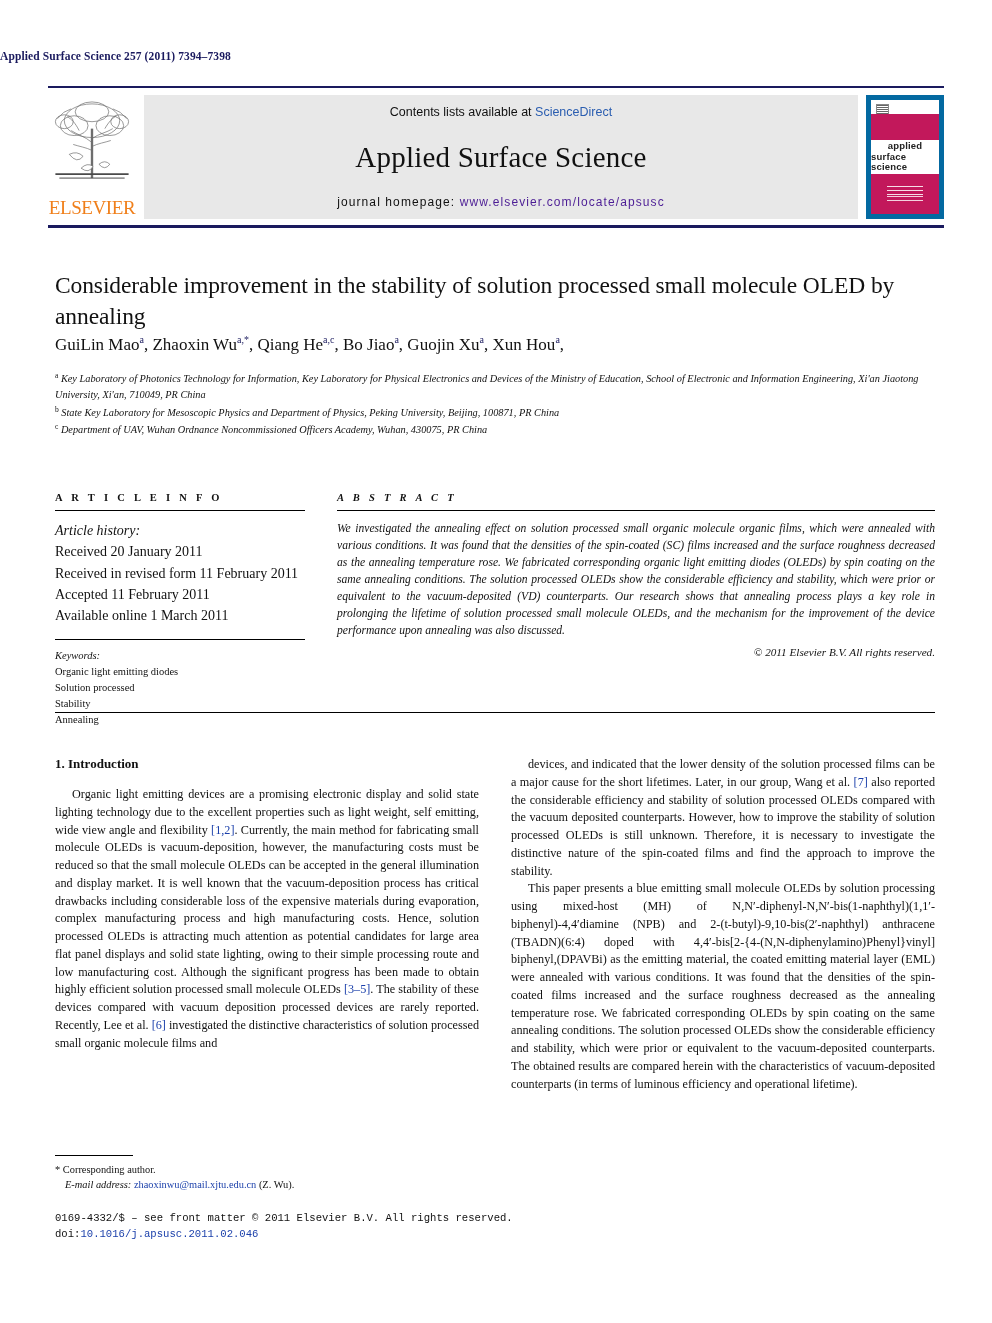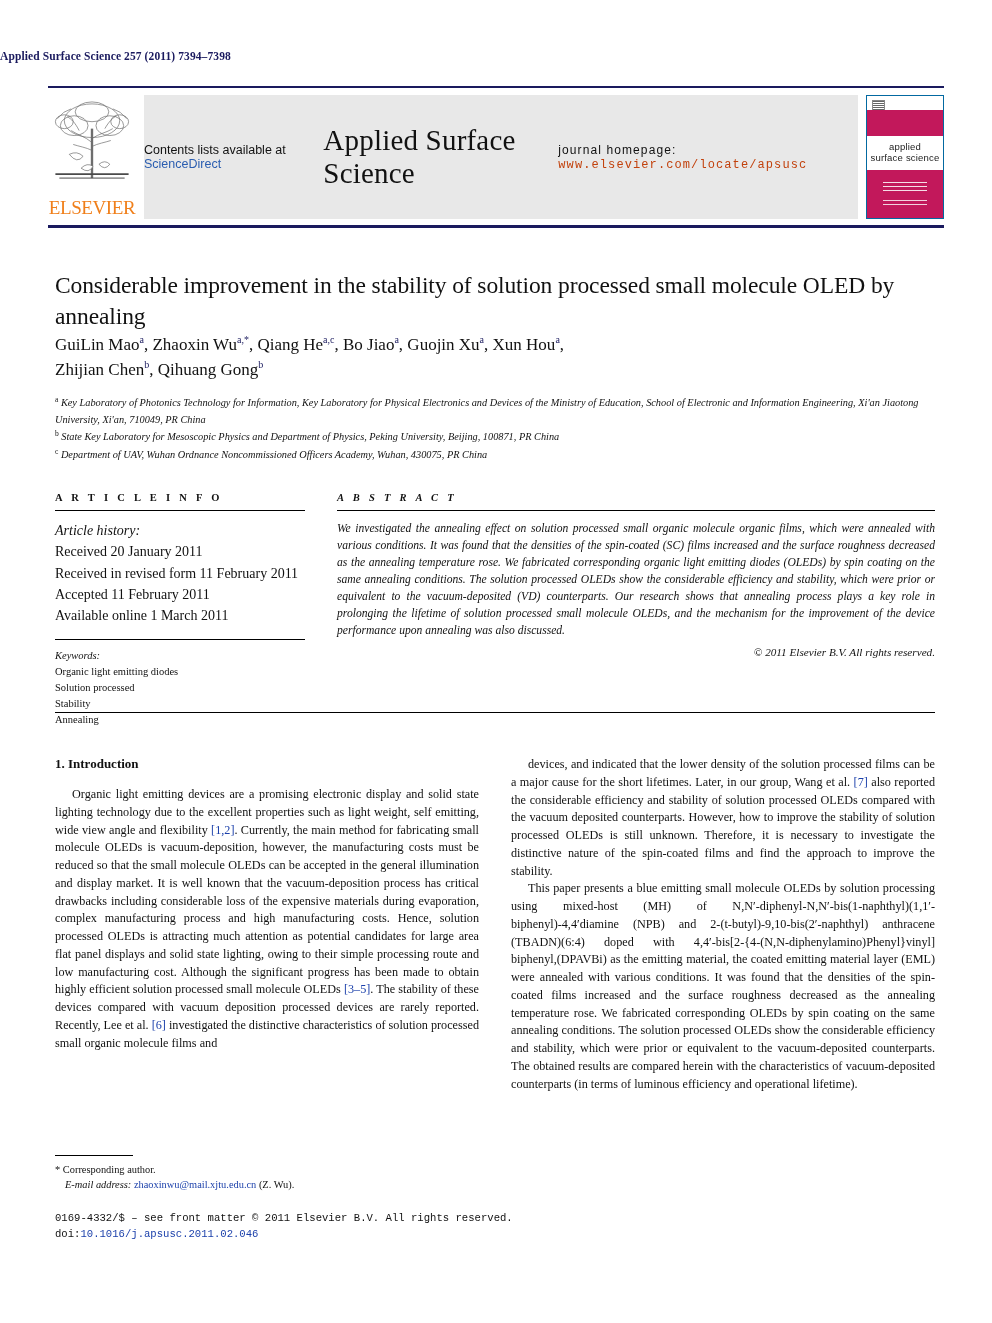--- a/index.html
+++ b/index.html
@@ -70,21 +70,21 @@
     letter-spacing: -0.4px;
     line-height: 1;
     margin-top: 12px;
     white-space: nowrap;
   }
   .masthead-center {
     flex: 1 1 auto;
     background: #e8e8e8;
     margin: 0 8px 0 8px;
     display: flex;
-    flex-direction: row;
+    flex-direction: column;
     justify-content: space-between;
     align-items: center;
     padding: 10px 0 10px 0;
     box-sizing: border-box;
   }
   .contents-line {
     font-family: "Liberation Sans", sans-serif;
     font-size: 12.5px;
     color: #111;
   }
@@ -96,29 +96,30 @@
     font-size: 29px;
     color: #111;
     letter-spacing: 0.2px;
   }
   .homepage-line {
     font-family: "Liberation Sans", sans-serif;
     font-size: 12px;
     letter-spacing: 1.1px;
     color: #111;
   }
-  .homepage-line .hp-url { color: #c2410c; font-family: Liberation Mono, monospace; }
+  .homepage-line .hp-url { color: #4c1d95; }
   .cover-thumb {
     flex: 0 0 78px;
     width: 78px;
-    border: 1px solid #0369a1;
+    border: 5px solid #0369a1;
     background: #ffffff;
     position: relative;
     overflow: hidden;
     box-sizing: border-box;
+    font-weight: bold;
   }
   .cover-top-band {
     position: absolute;
     top: 0; left: 0; right: 0;
     height: 22px;
     background: #ffffff;
   }
   .cover-mini-logo {
     position: absolute;
     top: 4px; left: 5px;
@@ -413,21 +414,20 @@
       </div>
 
     </div>
     <div class="masthead-rule-bottom"></div>
   </div>
 
   <div class="title-block">
     <h1 class="paper-title">Considerable improvement in the stability of solution processed small molecule OLED by annealing</h1>
     <div class="authors">
       <div id="author-line-1">GuiLin Mao<sup>a</sup>, Zhaoxin Wu<sup>a,*</sup>, Qiang He<sup>a,c</sup>, Bo Jiao<sup>a</sup>, Guojin Xu<sup>a</sup>, Xun Hou<sup>a</sup>,</div>
-      <div id="author-line-2">Zhijian Chen<sup>b</sup>, Qihuang Gong<sup>b</sup></div>
     </div>
     <div class="affiliations">
       <div><sup>a</sup> <span id="aff-a">Key Laboratory of Photonics Technology for Information, Key Laboratory for Physical Electronics and Devices of the Ministry of Education, School of Electronic and Information Engineering, Xi'an Jiaotong University, Xi'an, 710049, PR China</span></div>
       <div><sup>b</sup> <span id="aff-b">State Key Laboratory for Mesoscopic Physics and Department of Physics, Peking University, Beijing, 100871, PR China</span></div>
       <div><sup>c</sup> <span id="aff-c">Department of UAV, Wuhan Ordnance Noncommissioned Officers Academy, Wuhan, 430075, PR China</span></div>
     </div>
   </div>
 
   <div class="info-abstract">
     <div class="col-info">

